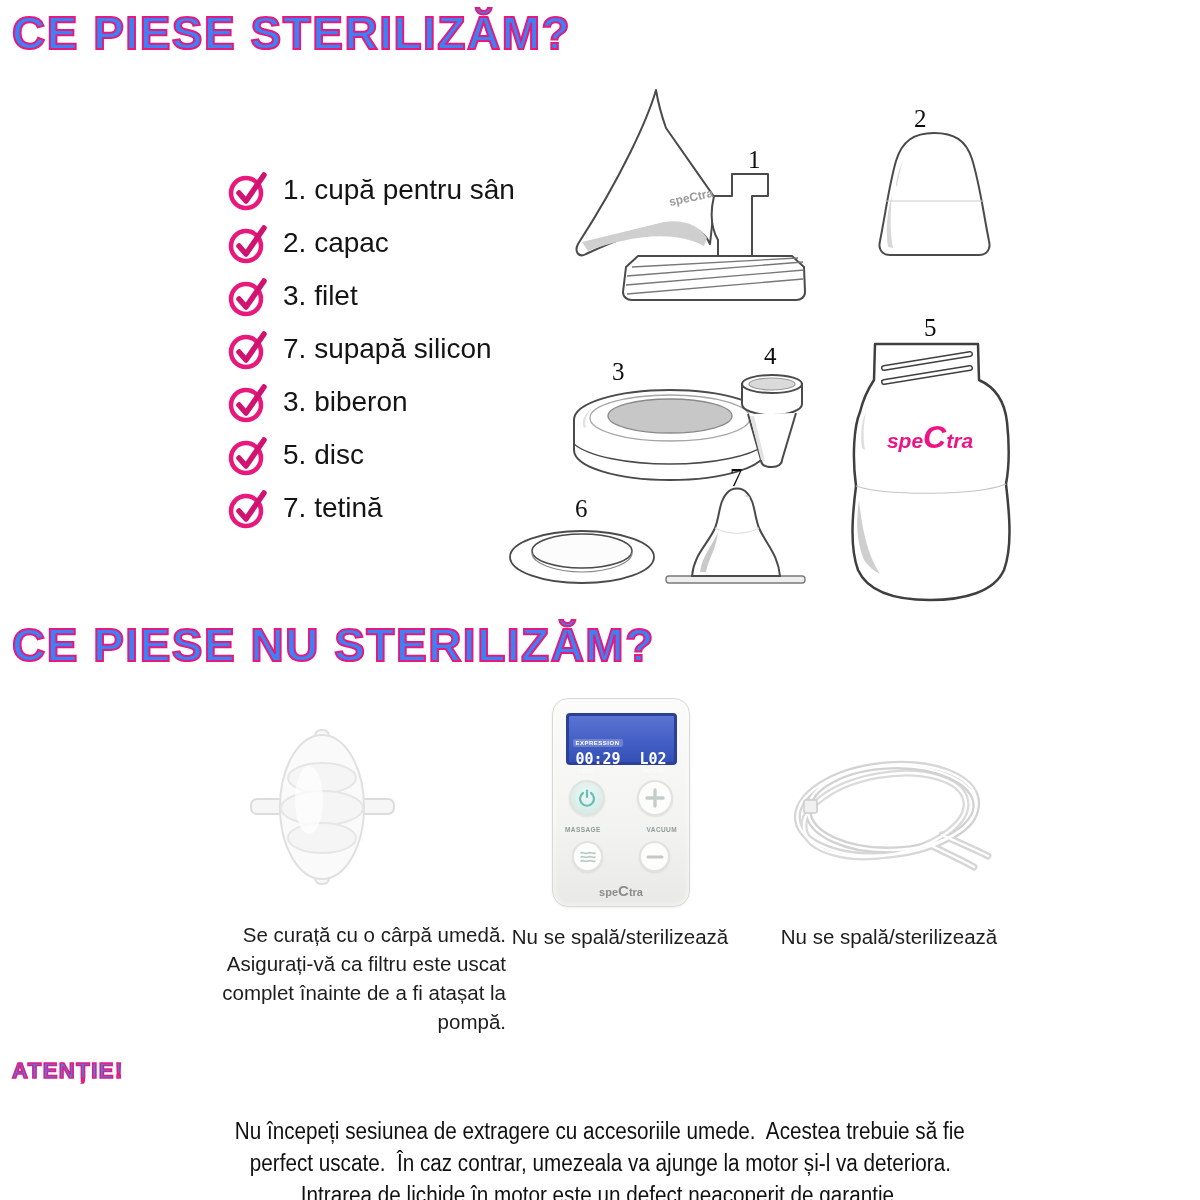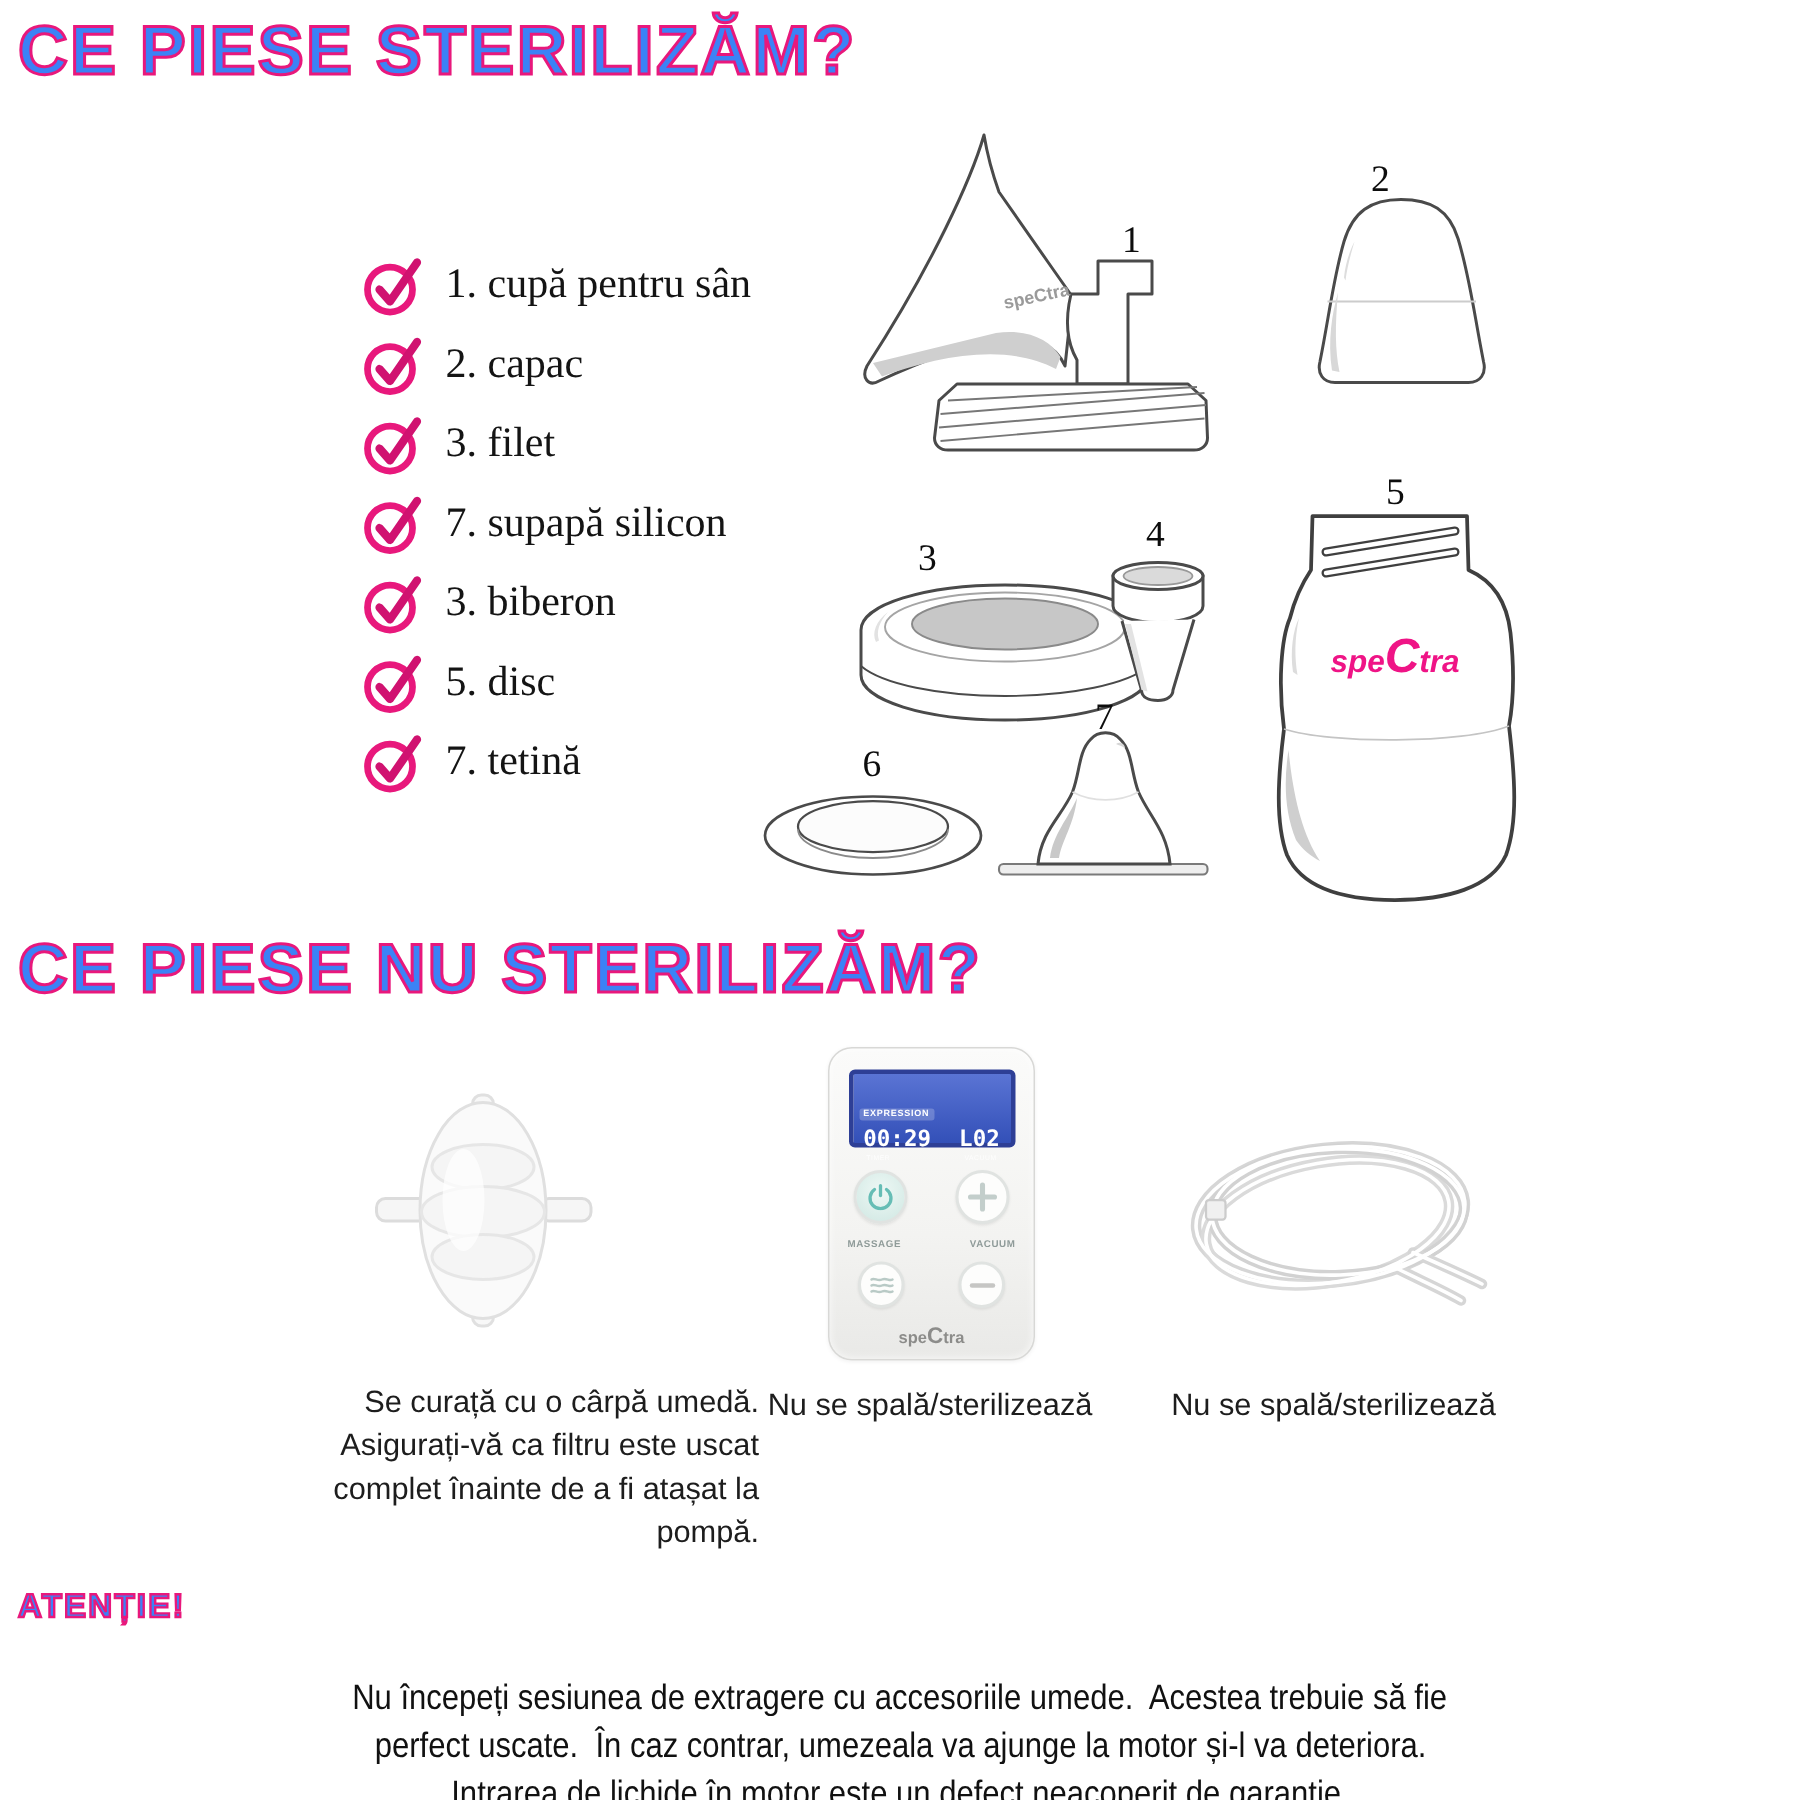--- a/index.html
+++ b/index.html
@@ -13,21 +13,21 @@
   .heading{
     width:100%;text-align:left;color:#3b82f6;font-weight:bold;
     letter-spacing:1.5px;-webkit-text-stroke:2px #e8187c;
     font-family:"Liberation Sans",sans-serif;
     margin-left:12px;
   }
   #title1{top:6px;font-size:46px;}
   #title2{top:618px;font-size:46px;}
   #attention-title{top:1058px;font-size:22px;-webkit-text-stroke:1.6px #e8187c;}
   
-  #checklist{left:240px;top:170px;font-family:Liberation Serif, serif;}
+  #checklist{left:226px;top:170px;}
   .chk-row{display:flex;align-items:center;gap:11px;height:40px;margin-bottom:13px;}
   .chk-row svg{flex:0 0 auto;}
   .chk-label{font-size:28px;color:#141414;white-space:nowrap;}
   
   .fig-num{font-family:"Liberation Serif",serif;font-size:25px;fill:#0d0d0d;}
   
   .caption{font-size:20.5px;color:#1d1d1d;line-height:1.42;}
   #caption-filter{left:198px;top:920px;width:308px;text-align:right;}
   #caption-pump{left:460px;top:922px;width:320px;text-align:center;white-space:nowrap;}
   #caption-tubing{left:729px;top:922px;width:320px;text-align:center;white-space:nowrap;}

